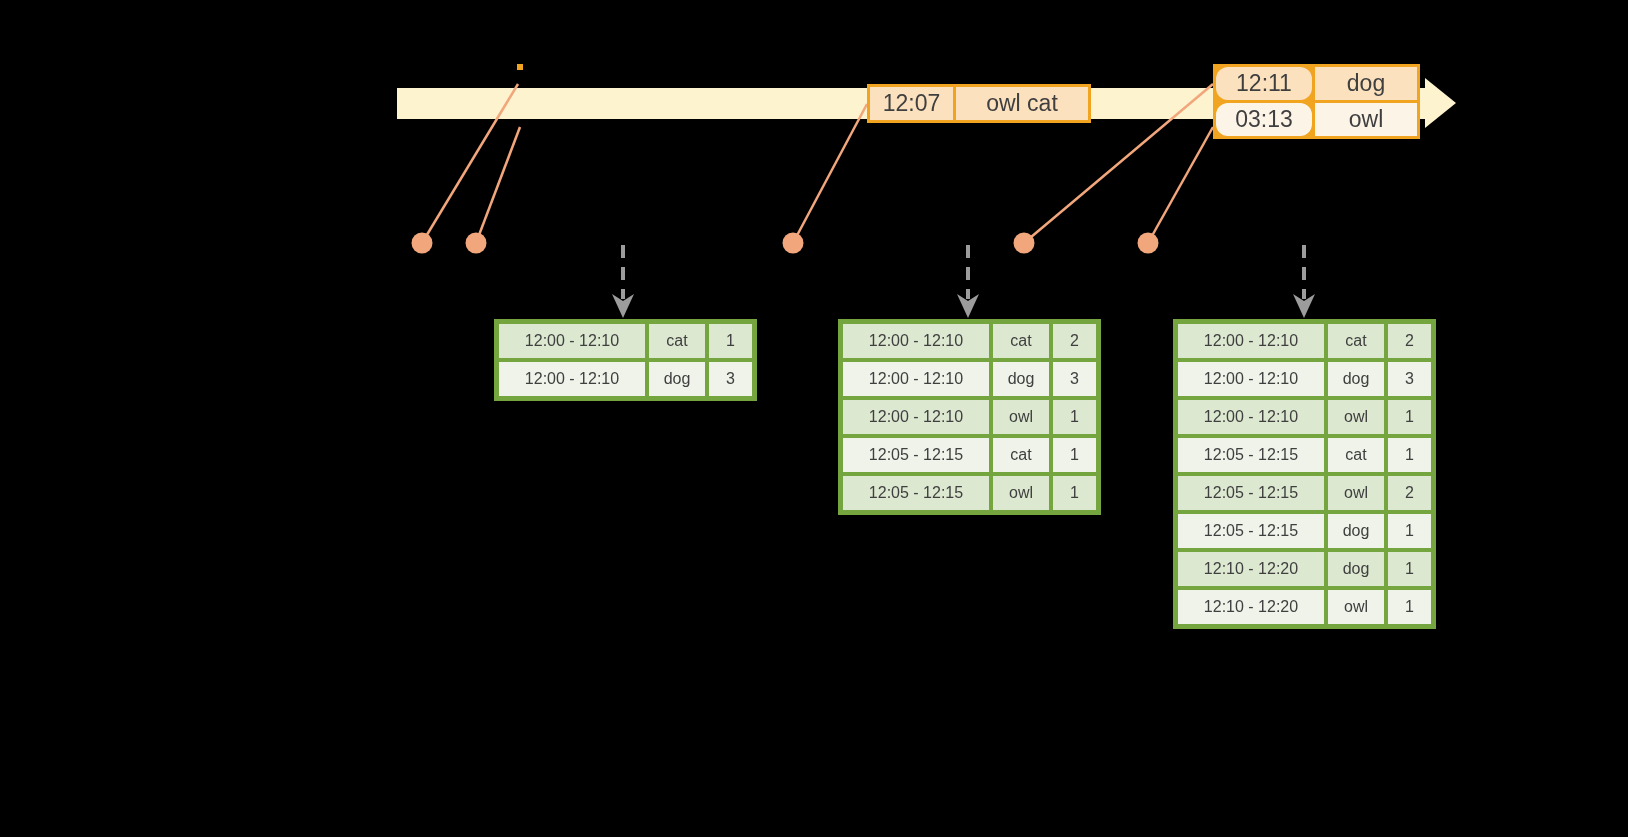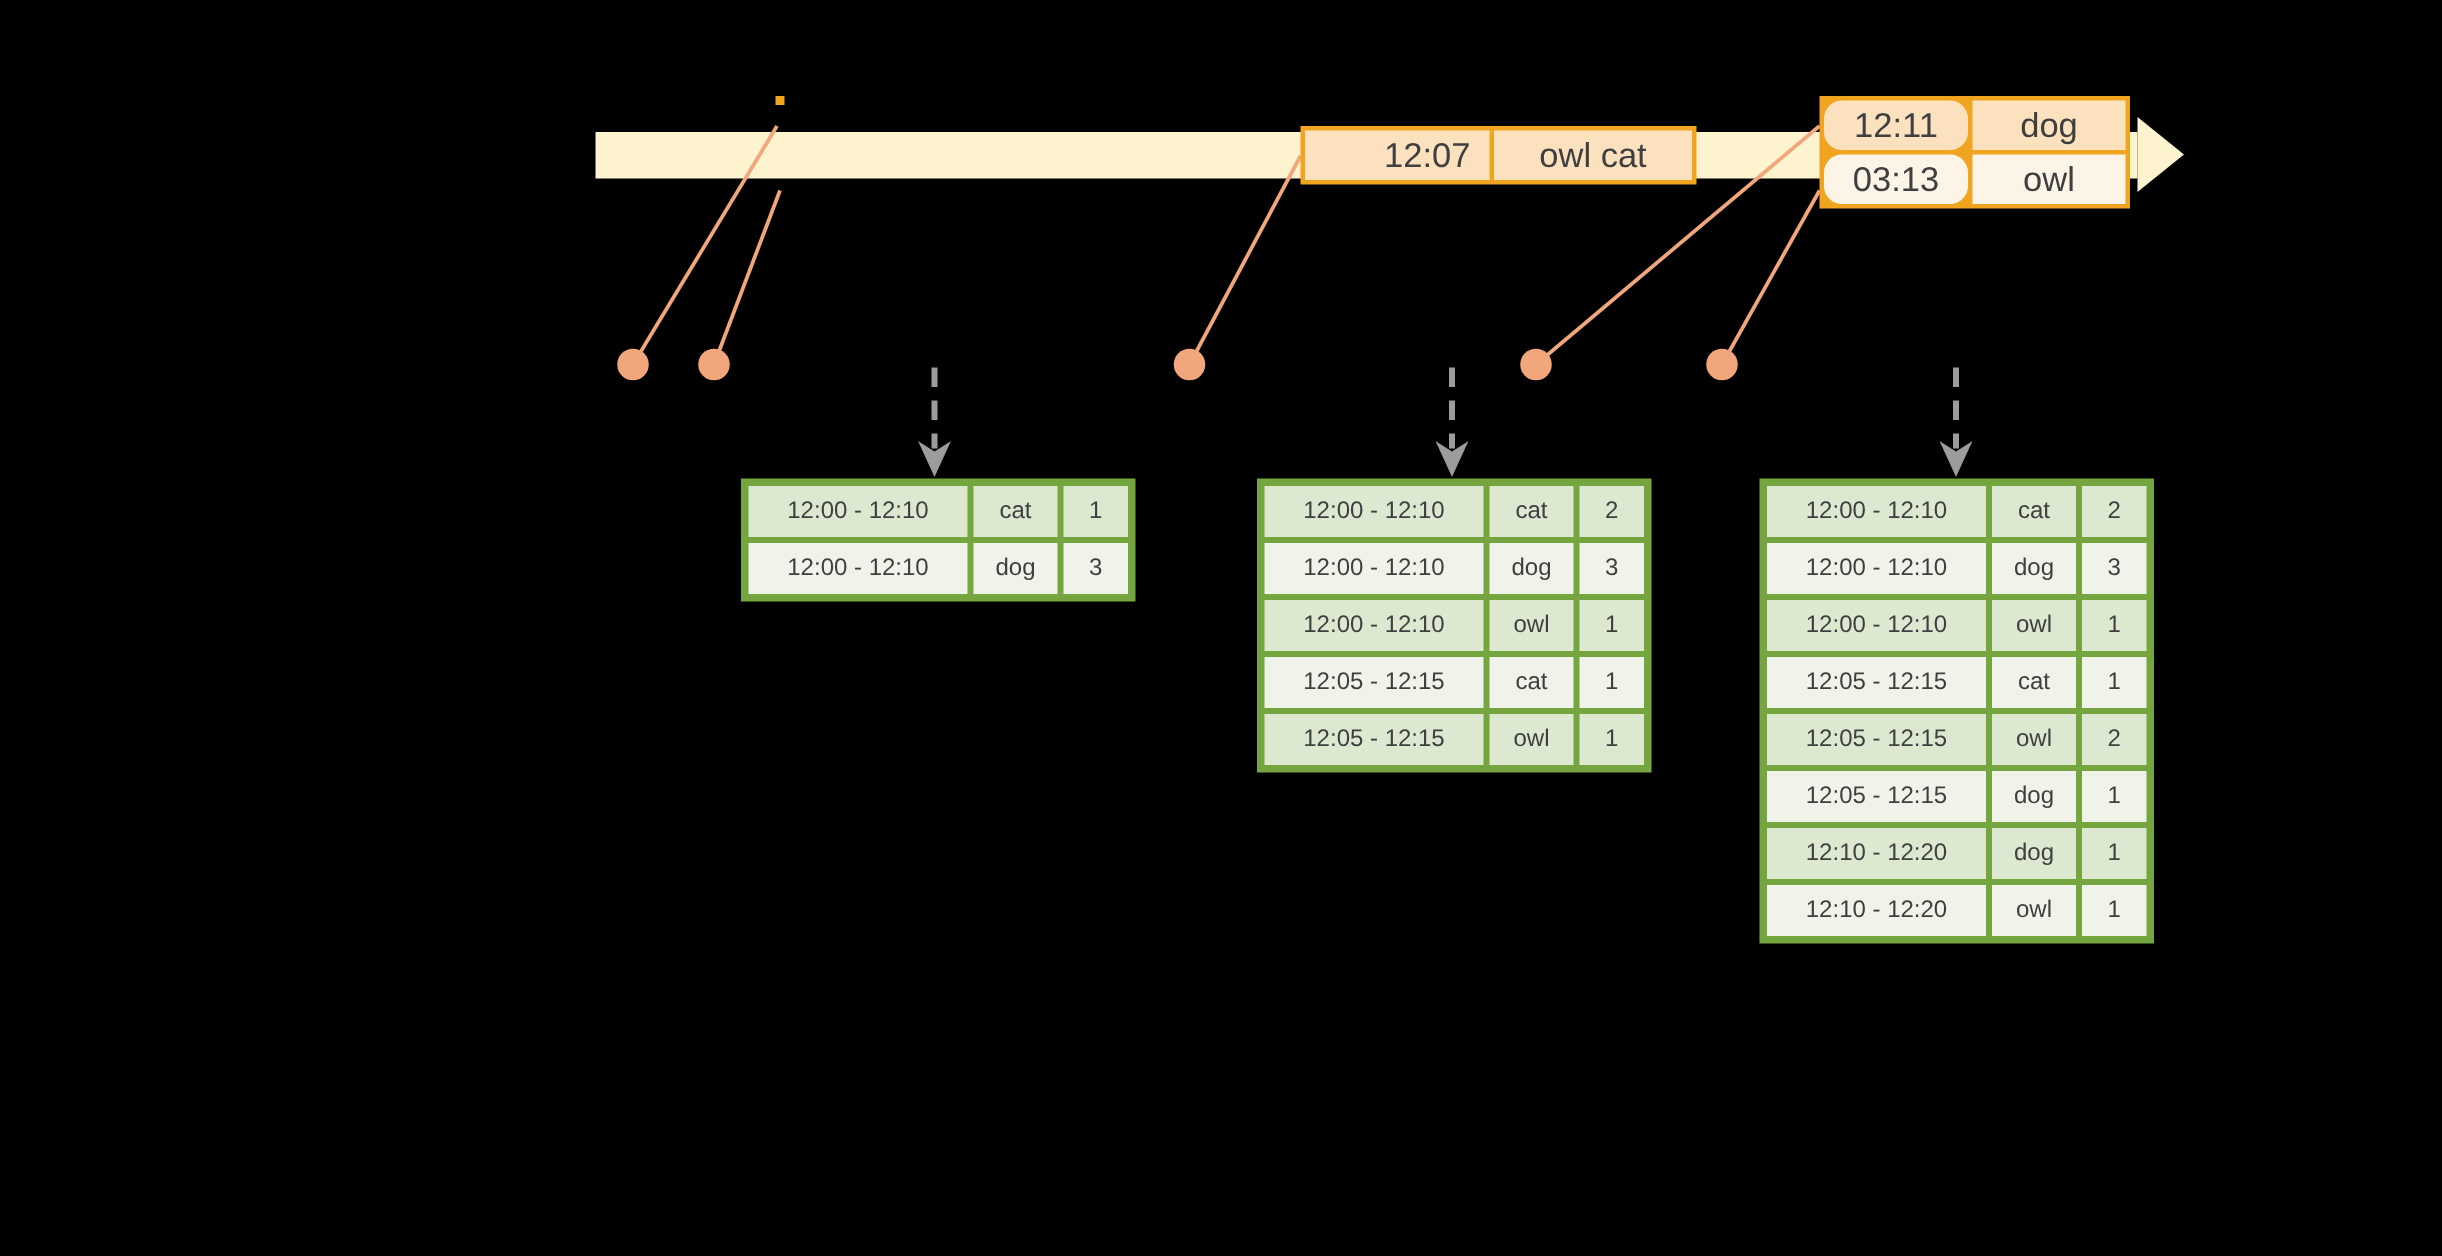--- a/index.html
+++ b/index.html
@@ -15,21 +15,21 @@
   }
   
   svg.overlay{position:absolute;left:0;top:0;z-index:2;}
   
   .itbl{position:absolute;z-index:3;background:#f0a41f;padding:3px;display:flex;flex-direction:column;gap:3px;}
   .itbl .row{display:flex;gap:3px;}
   .itbl .c{height:33px;display:flex;align-items:center;justify-content:center;font-size:23px;}
   .itbl .dk{background:#fce1bf;}
   .itbl .lt{background:#fdf4e8;}
   .t1{left:517px;top:64px;} .t1 .c1{width:77px;} .t1 .c2{width:106px;}
-  .t2{left:867px;top:84px;} .t2 .c1{width:83px;padding-left:40px;} .t2 .c2{width:132px;}
+  .t2{left:867px;top:84px;} .t2 .c1{width:83px;} .t2 .c2{width:132px;}
   .t3{left:1213px;top:64px;} .t3 .c1{width:96px;border-radius:12px;} .t3 .c2{width:102px;}
   
   .gtbl{position:absolute;top:319px;z-index:3;background:#74a53f;padding:5px;display:flex;flex-direction:column;gap:4px;}
   .gtbl .row{display:flex;gap:4px;}
   .gtbl .c{height:34px;display:flex;align-items:center;justify-content:center;font-size:16px;}
   .gtbl .c1{width:146px;} .gtbl .c2{width:56px;} .gtbl .c3{width:43px;}
   .gtbl .dk{background:#dce8d0;}
   .gtbl .lt{background:#eff3e9;}
   .ga{left:494px;} .gb{left:838px;} .gc{left:1173px;}
 </style>

